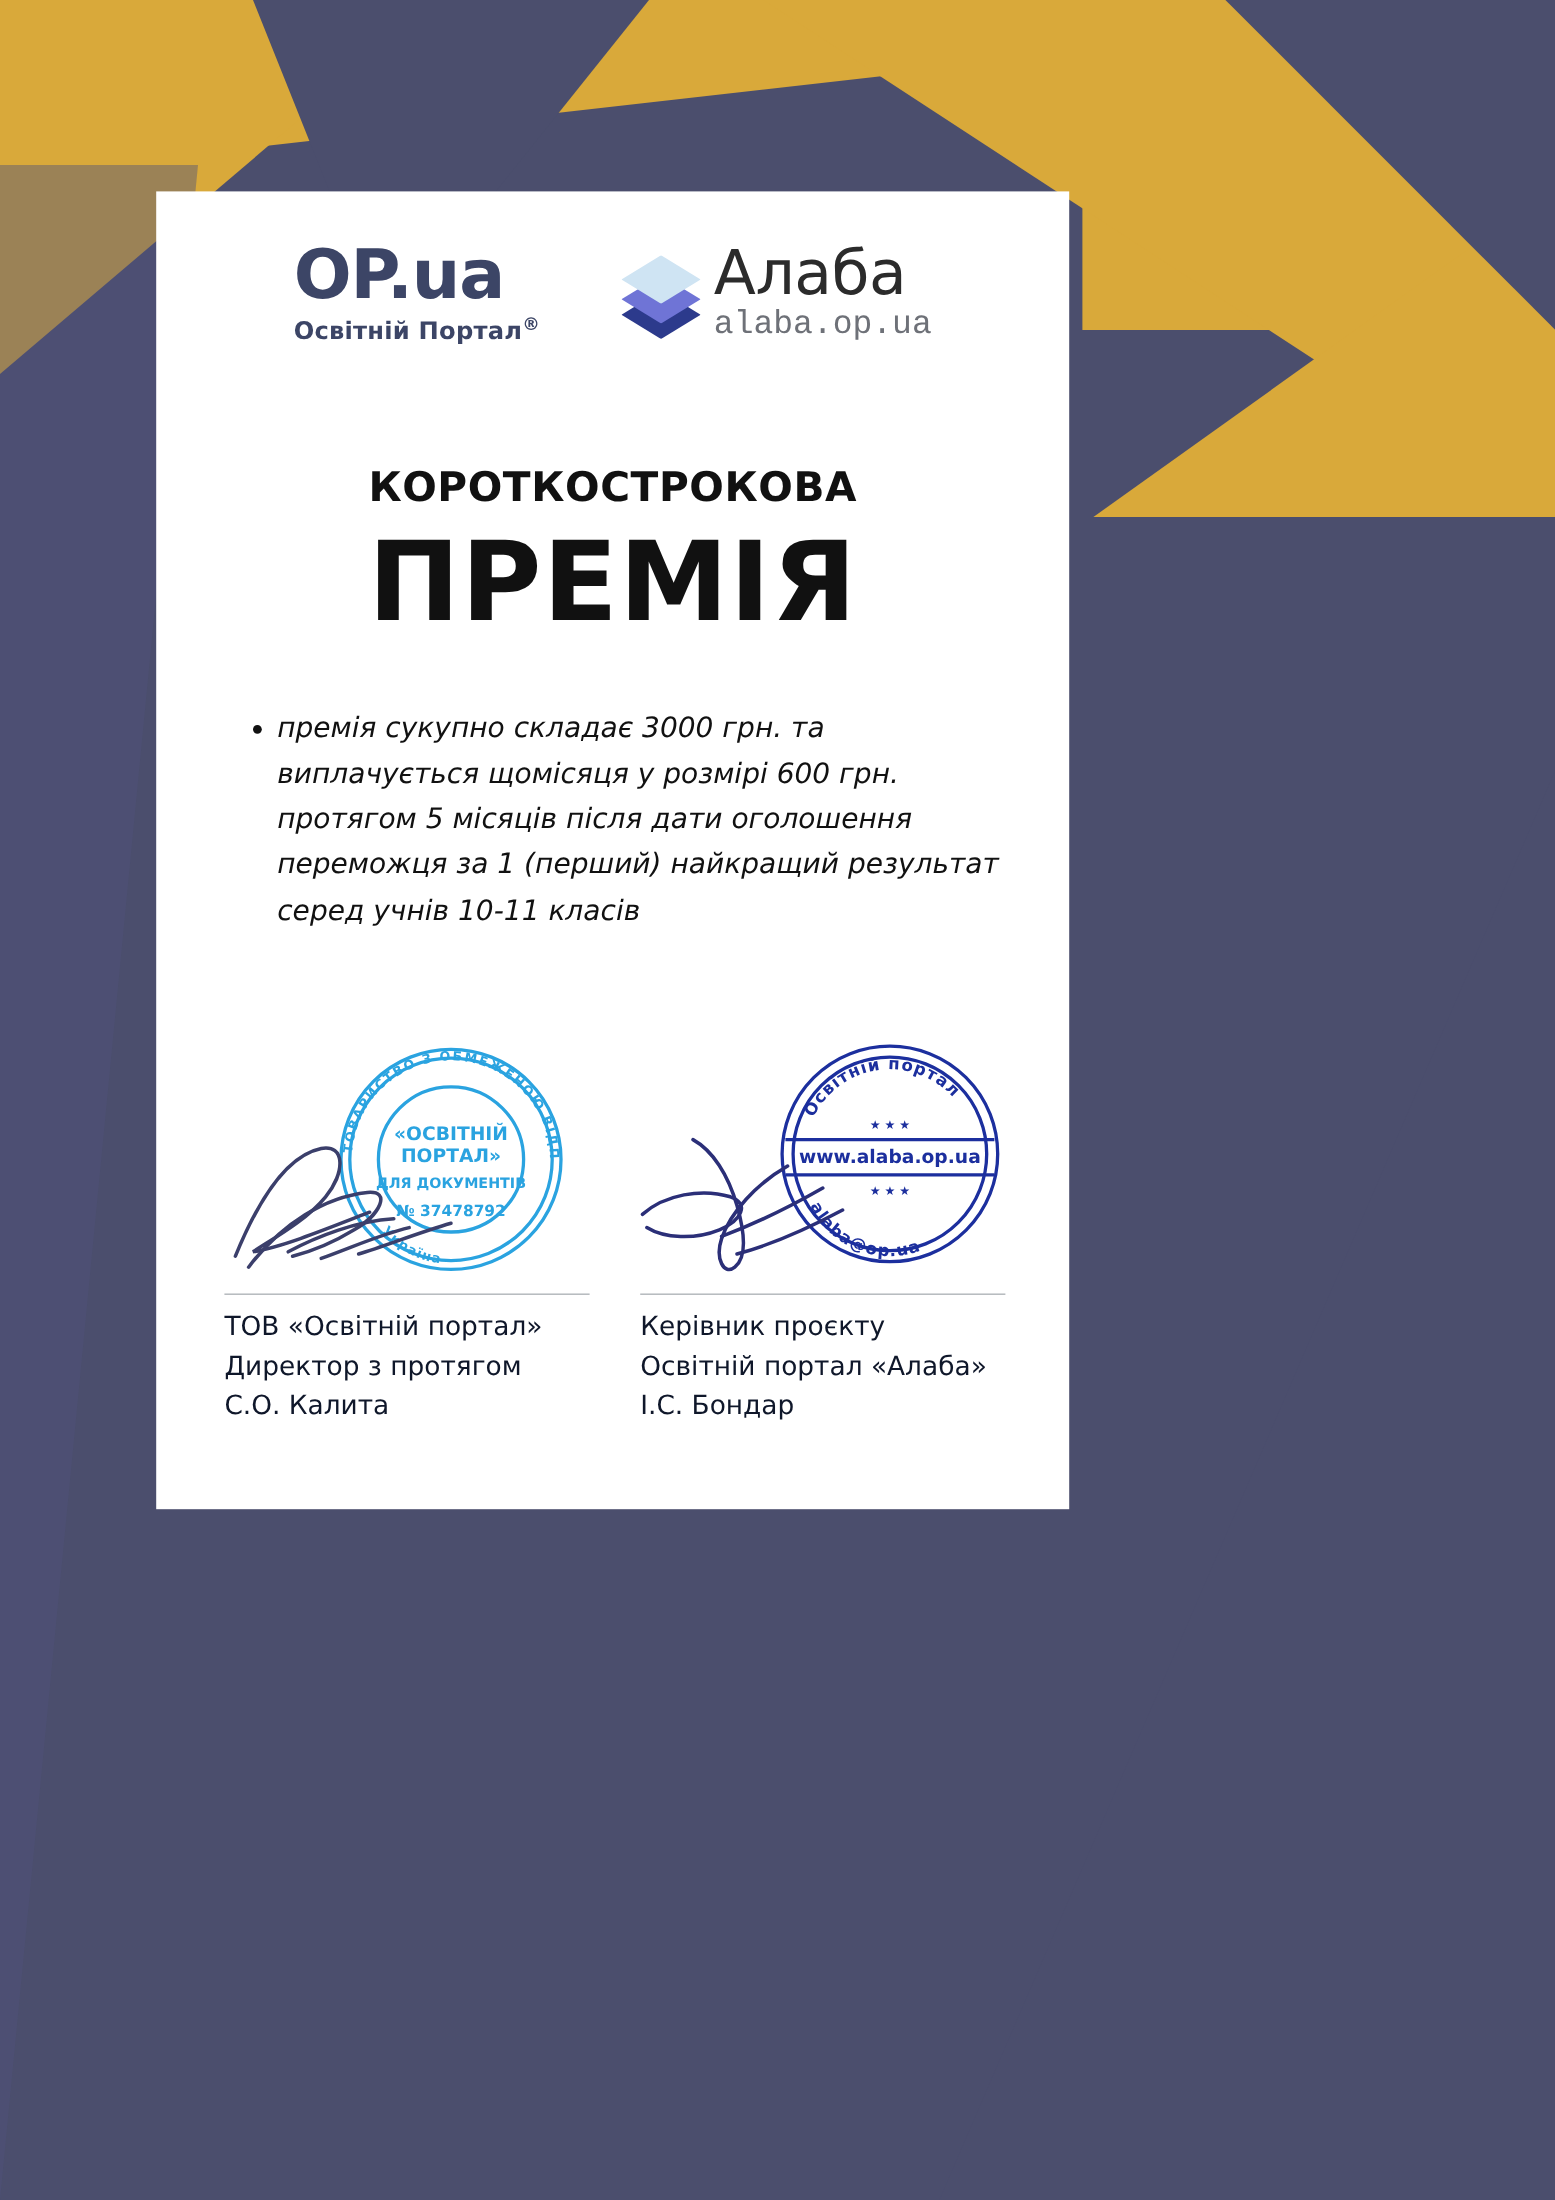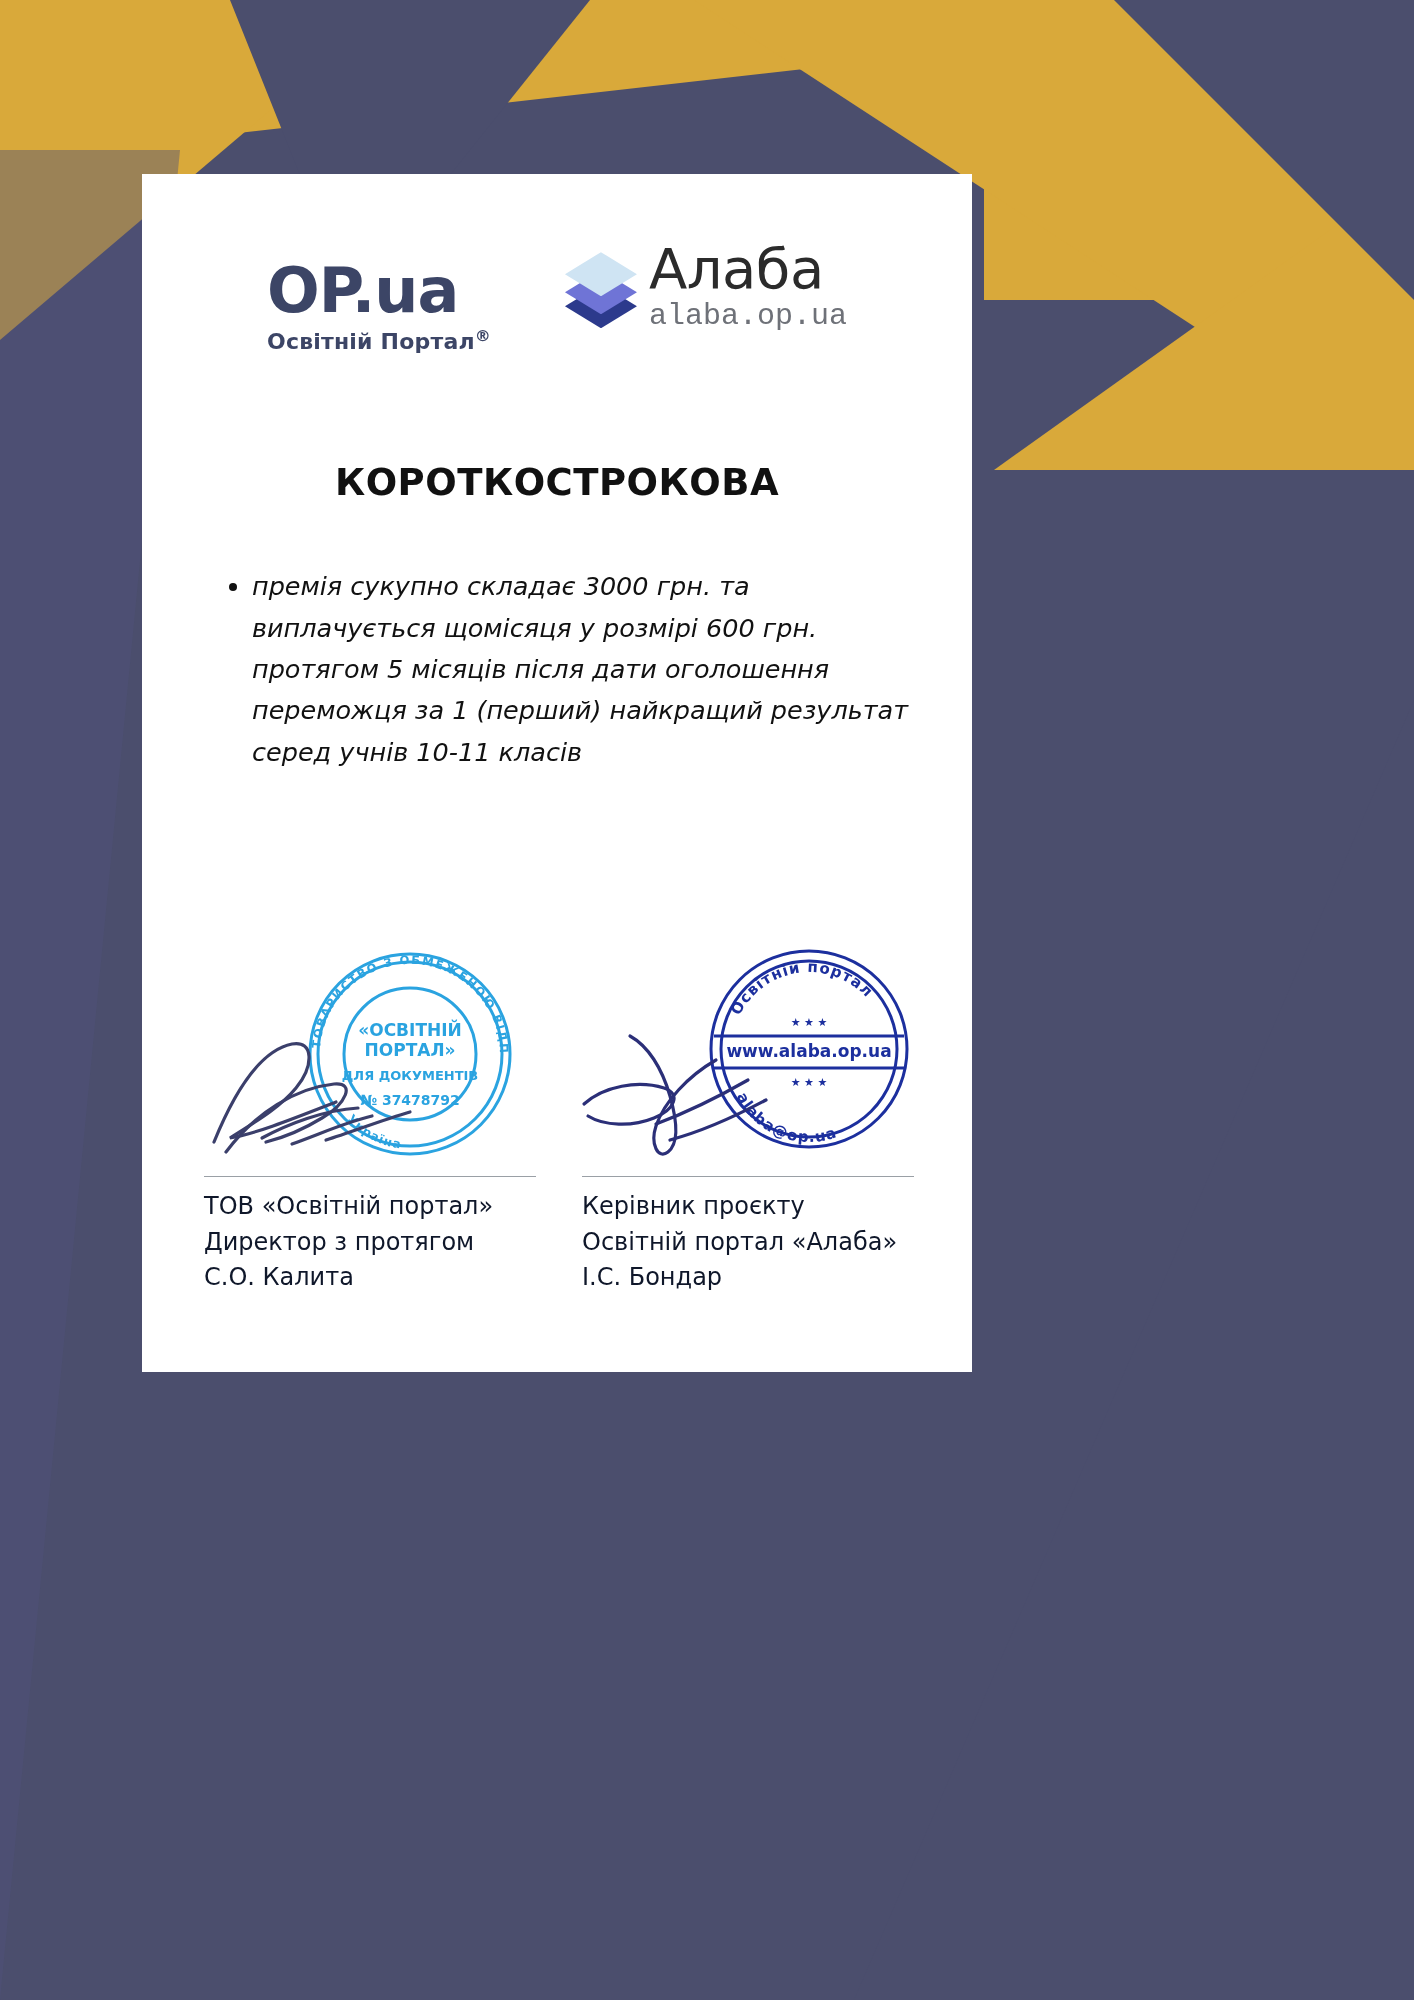--- a/index.html
+++ b/index.html
@@ -115,21 +115,20 @@
   .op-logo {
     text-align: left;
     line-height: 1;
   }
   .op-main {
     font-size: 62px;
     font-weight: bold;
     color: #3c4566;
     letter-spacing: -1px;
     font-family: "DejaVu Sans", sans-serif;
-    margin-top: 41px;
   }
   .op-sub {
     font-size: 22px;
     font-weight: bold;
     color: #3c4566;
     margin-top: 6px;
     letter-spacing: .2px;
     font-family: "DejaVu Sans", sans-serif;
   }
   .op-sub .reg {
@@ -300,20 +299,21 @@
         <div class="alaba-text">
           <div class="alaba-name">Алаба</div>
           <div class="alaba-url">alaba.op.ua</div>
         </div>
       </div>
 
     </div>
 
     <div class="title-block">
       <div class="title-small">КОРОТКОСТРОКОВА</div>
+      <div class="title-big">ПРЕМІЯ</div>
     </div>
 
     <div class="body-block">
       <ul class="body-list">
         <li>премія сукупно складає 3000 грн. та виплачується щомісяця у розмірі 600 грн. протягом 5 місяців після дати оголошення переможця за 1 (перший) найкращий результат серед учнів 10-11 класів</li>
       </ul>
     </div>
 
     <div class="sign-area">
 

